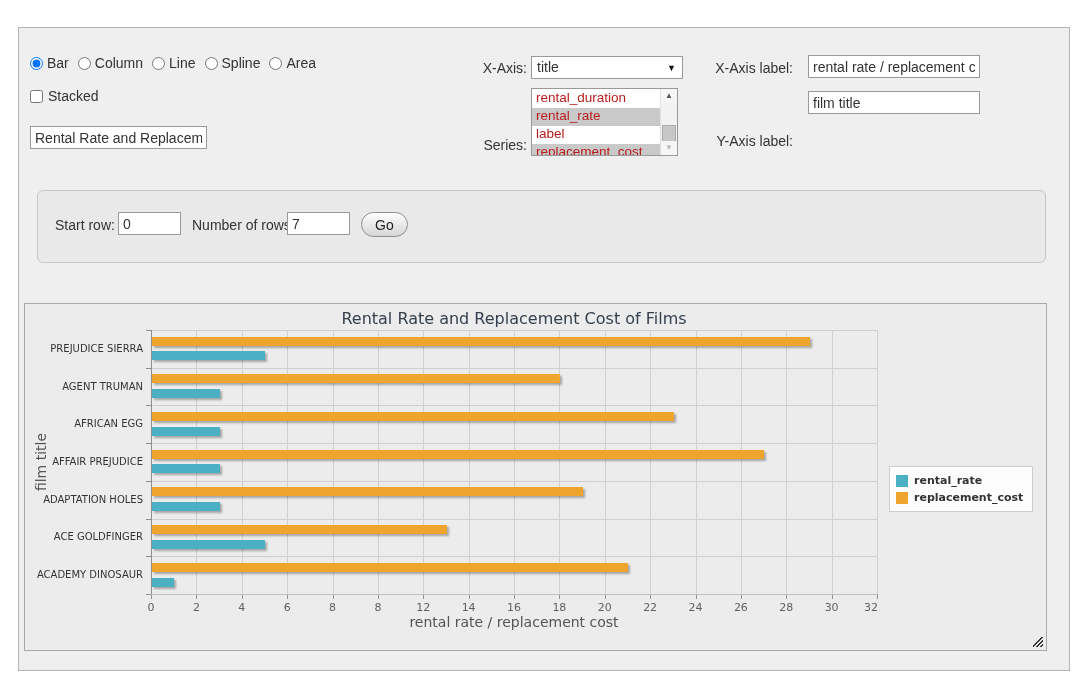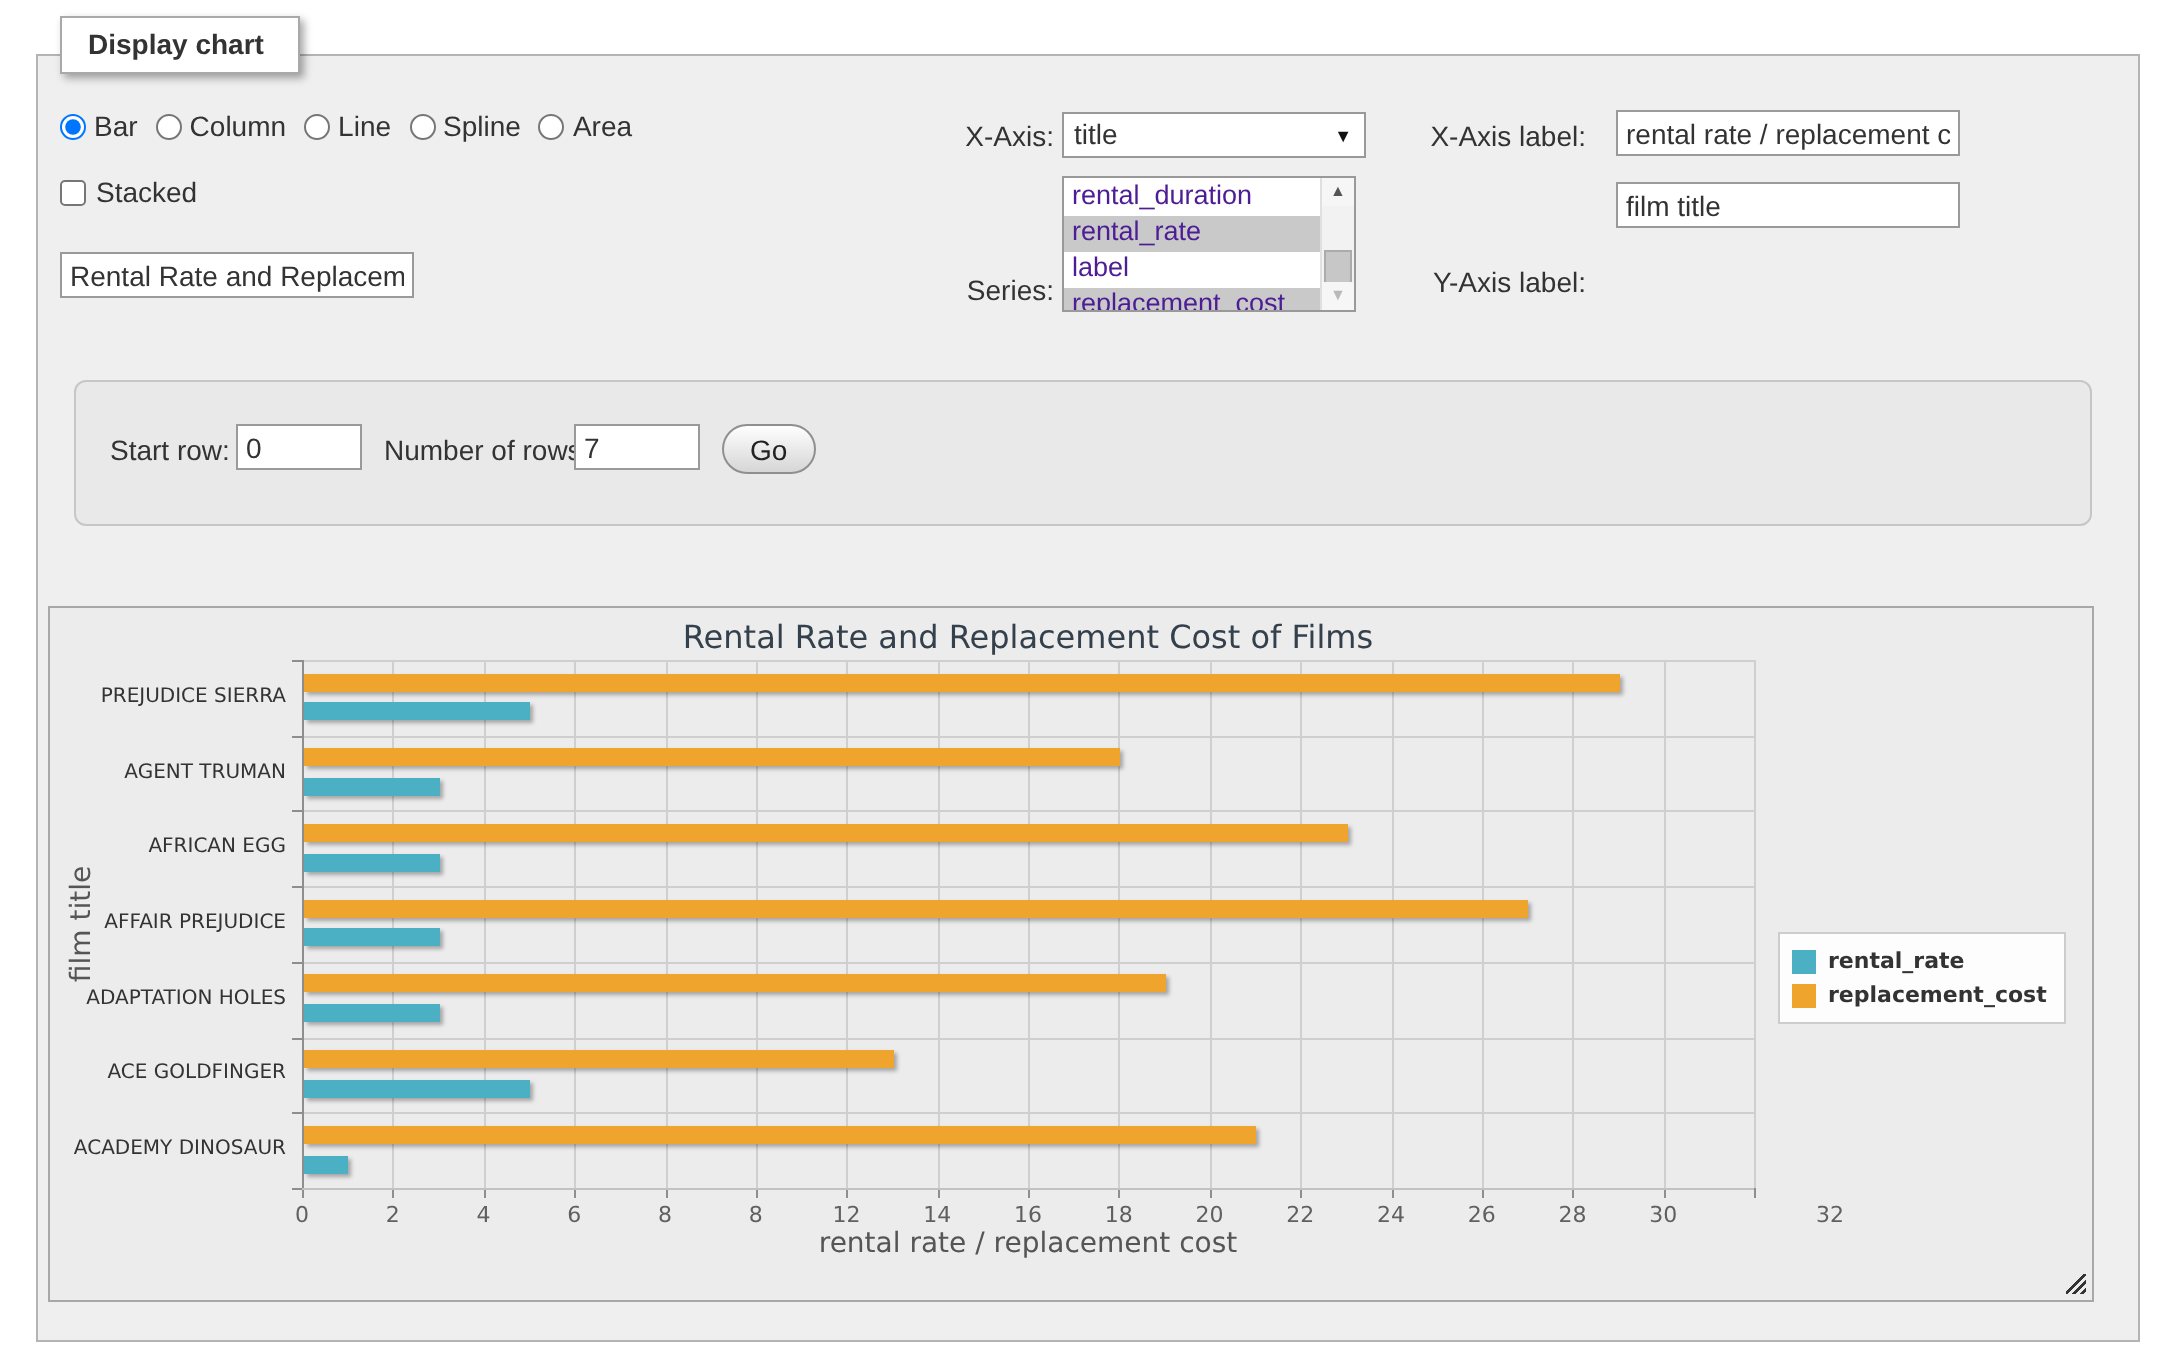--- a/index.html
+++ b/index.html
@@ -32,21 +32,21 @@
   .select { position:absolute; left:531px; top:56px; width:152px; height:23px;
             background:#fff; border:1px solid #999; font-size:14px; }
   .select .val { position:absolute; left:5px; top:2px; }
   .select .arr { position:absolute; right:6px; top:6px; font-size:9px; color:#111; }
 
   
   .listbox { position:absolute; left:531px; top:88px; width:147px; height:68px;
              background:#fff; border:1px solid #999; overflow:hidden; }
   .list-items { position:absolute; left:0; top:1px; right:17px; }
   .list-item { height:18px; line-height:16px; font-size:13.5px; padding-left:4px;
-               white-space:nowrap; color:#4c1d95; }
+               white-space:nowrap; color:#b91c1c; }
   .list-item.selected { background:#c9c9c9; }
   .sbar { position:absolute; top:0; right:0; width:17px; height:100%;
           background:#f2f2f2; border-left:1px solid #e0e0e0; }
   .sb-btn { position:absolute; left:0; width:16px; height:14px; background:#f6f6f6;
             font-size:8px; text-align:center; line-height:14px; color:#555; }
   .sb-btn.up { top:0; }
   .sb-btn.down { bottom:0; color:#b9b9b9; }
   .sb-thumb { position:absolute; left:1px; top:36px; width:14px; height:20px;
               background:#c7c7c7; border:1px solid #ababab; }
 
@@ -86,21 +86,20 @@
       linear-gradient(135deg, transparent 45%, #333 45%, #333 55%, transparent 55%) 0 0/10px 10px no-repeat,
       linear-gradient(135deg, transparent 65%, #333 65%, #333 75%, transparent 75%) 0 0/10px 10px no-repeat,
       linear-gradient(135deg, transparent 85%, #333 85%, #333 95%, transparent 95%) 0 0/10px 10px no-repeat;
   }
 </style>
 </head>
 <body>
 
 <div class="stage">
   <div class="fieldset"></div>
-  <div class="legendbox">Display chart</div>
 
   <div class="radio-group"><label>
         <input type="radio" name="ctype" checked="" style="">
         <span>Bar</span>
       </label><label>
         <input type="radio" name="ctype" style="">
         <span>Column</span>
       </label><label>
         <input type="radio" name="ctype" style="">
         <span>Line</span>
@@ -205,21 +204,21 @@
         <div class="tick-x" style="left: 715.875px; top: 290px;"></div>
         <div class="xt-lbl" style="left: 697.875px; top: 297px;">26</div>
         <div class="gl-v" style="left: 761.25px; top: 26px; height: 264px;"></div>
         <div class="tick-x" style="left: 761.25px; top: 290px;"></div>
         <div class="xt-lbl" style="left: 743.25px; top: 297px;">28</div>
         <div class="gl-v" style="left: 806.625px; top: 26px; height: 264px;"></div>
         <div class="tick-x" style="left: 806.625px; top: 290px;"></div>
         <div class="xt-lbl" style="left: 788.625px; top: 297px;">30</div>
         <div class="gl-v" style="left: 852px; top: 26px; height: 264px;"></div>
         <div class="tick-x" style="left: 852px; top: 290px;"></div>
-        <div class="xt-lbl" style="left: 872px; top: 297px;">32</div>
+        <div class="xt-lbl" style="left: 828px; top: 297px;">32</div>
         <div class="tick-y" style="left: 121px; top: 26px;"></div>
         <div class="tick-y" style="left: 121px; top: 63.7143px;"></div>
         <div class="tick-y" style="left: 121px; top: 101.429px;"></div>
         <div class="tick-y" style="left: 121px; top: 139.143px;"></div>
         <div class="tick-y" style="left: 121px; top: 176.857px;"></div>
         <div class="tick-y" style="left: 121px; top: 214.571px;"></div>
         <div class="tick-y" style="left: 121px; top: 252.286px;"></div>
         <div class="tick-y" style="left: 121px; top: 290px;"></div>
         <div class="axis-y" style="left: 126px; top: 26px; height: 265px;"></div>
         <div class="axis-x" style="left: 126px; top: 290px; width: 726px;"></div>

